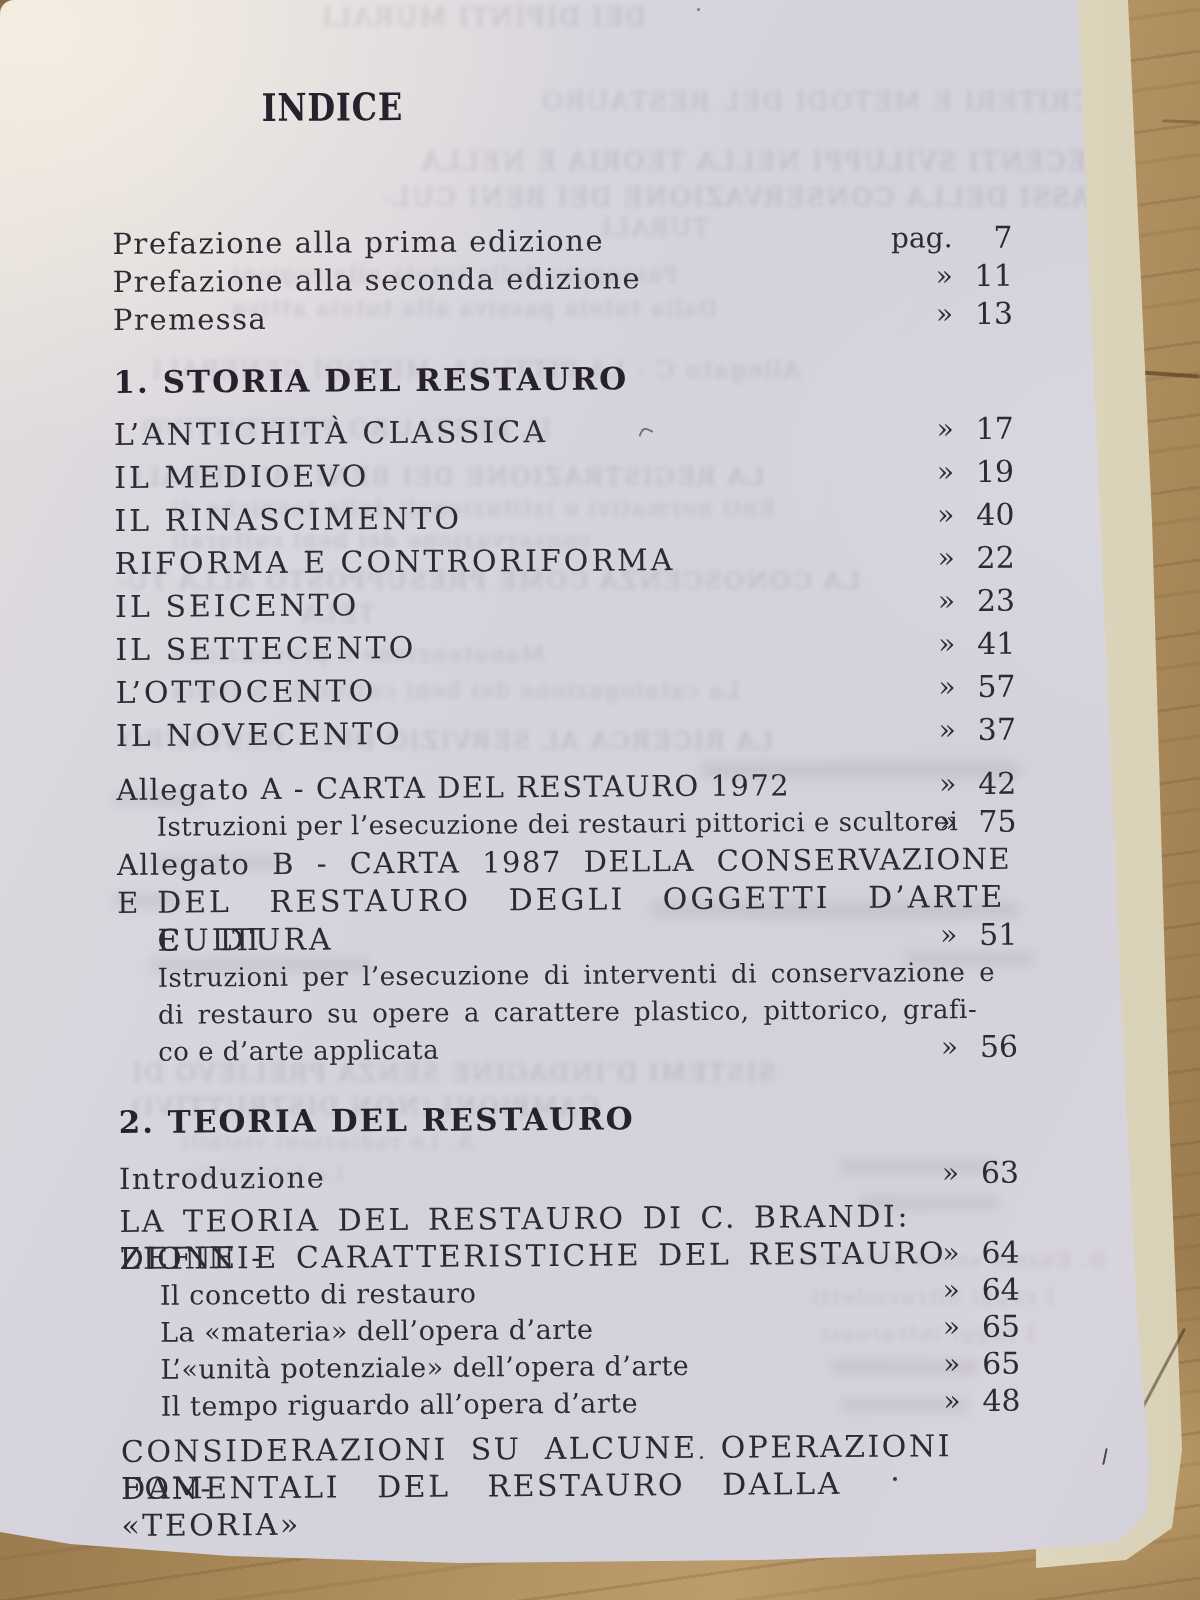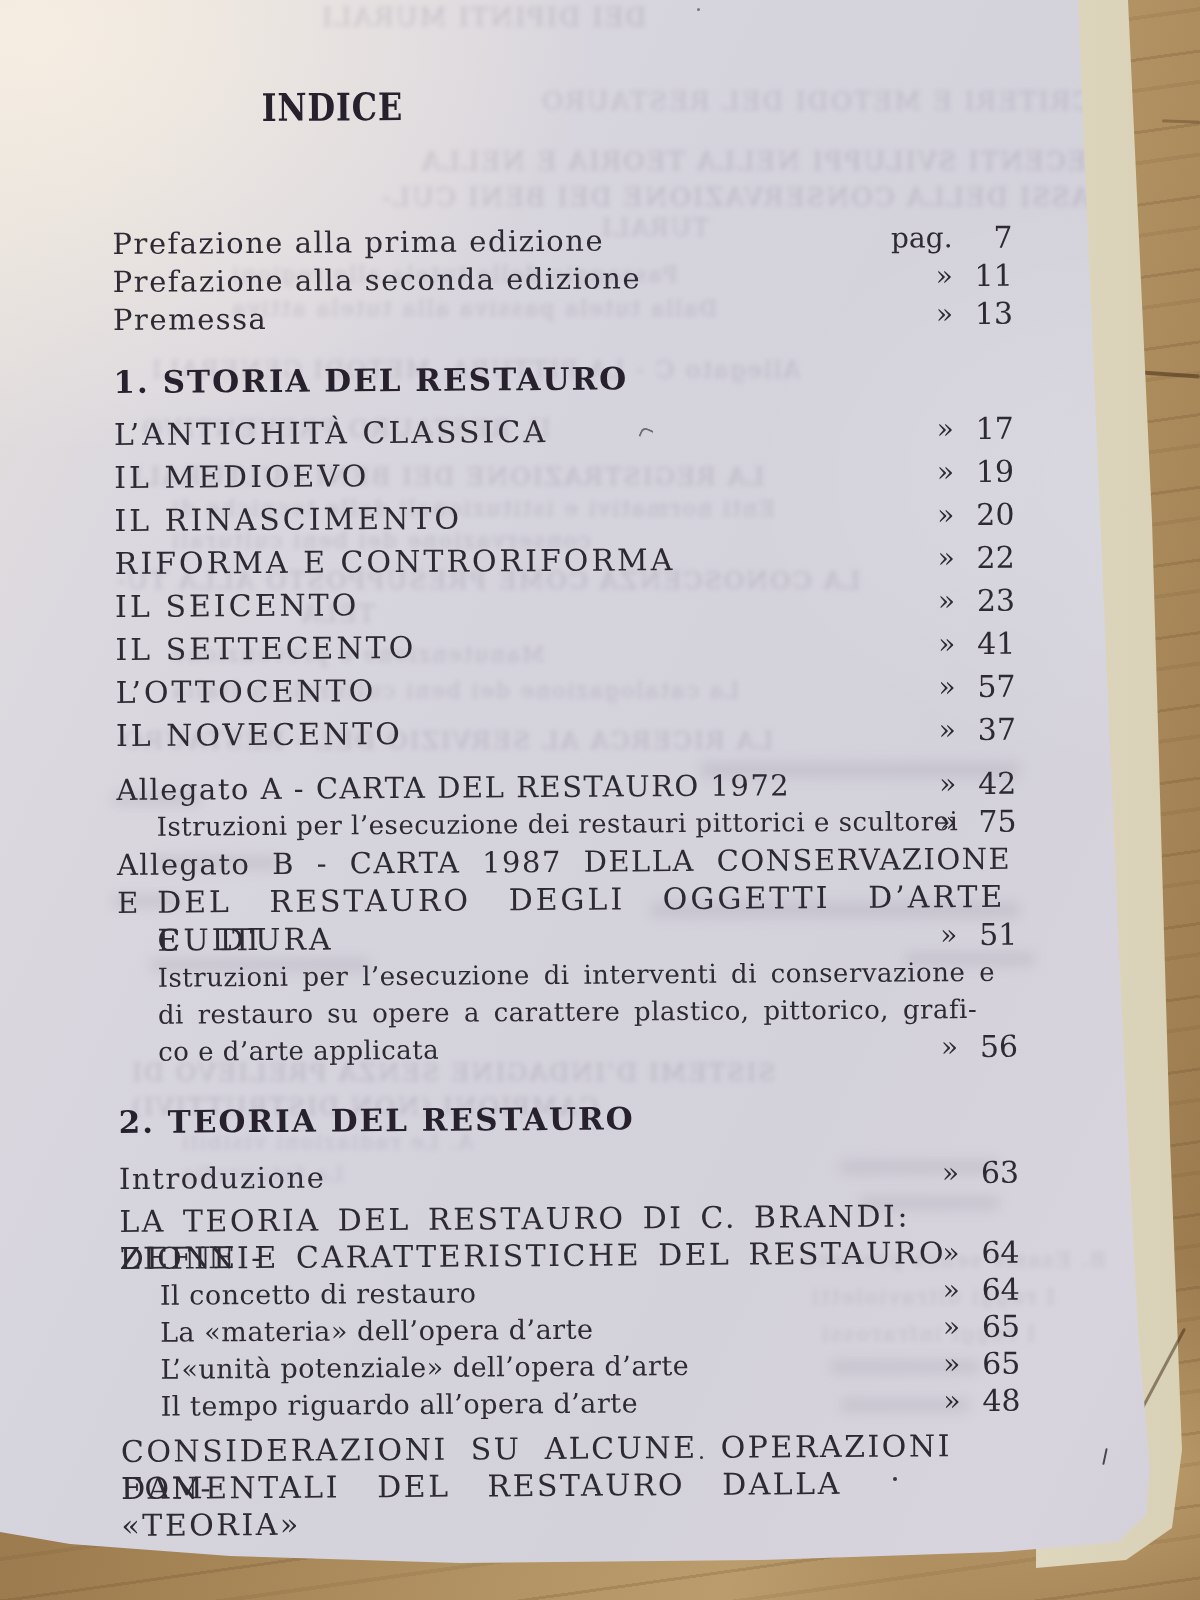--- a/index.html
+++ b/index.html
@@ -24,21 +24,21 @@
     filter:drop-shadow(0 14px 16px rgba(35,20,8,.55)) drop-shadow(6px 2px 6px rgba(35,20,8,.35));}
 
   
   #page{position:absolute;inset:0;
     background:
       radial-gradient(900px 680px at 3% 2%, rgba(246,238,226,.95), rgba(246,238,226,0) 62%),
       radial-gradient(700px 500px at 96% 30%, rgba(255,255,255,.14), rgba(255,255,255,0) 60%),
       linear-gradient(115deg,#e6e0da 0%,#dbd8df 18%,#d5d3dc 40%,#d3d1da 68%,#d8d4dd 88%,#d2cfd8 100%);
     clip-path:polygon(0 0,1078px 0,1092px 330px,1108px 700px,1124px 1060px,1138px 1330px,
       1150px 1470px,1146px 1515px,1118px 1542px,1000px 1552px,760px 1560px,460px 1563px,
-      230px 1556px,70px 1544px,0 1532px);}
+      230px 1556px,70px 1544px,0 1532px);border-radius:14px;}
 
   
   .ghost{position:absolute;white-space:nowrap;transform:scaleX(-1);
     color:rgba(122,115,139,.55);filter:blur(2.6px);letter-spacing:2px;}
   .smudge{position:absolute;background:rgba(128,120,142,.15);filter:blur(6px);border-radius:9px;}
   .speck{position:absolute;background:#3a3540;border-radius:50%;}
   #hair1{position:absolute;left:1104px;top:1448px;width:2px;height:17px;background:#4a4450;
     border-radius:2px;transform:rotate(12deg);}
   #curl1{position:absolute;left:640px;top:428px;width:10px;height:9px;border-top:2px solid #55505e;
     border-left:2px solid #55505e;border-radius:6px 0 0 0;transform:rotate(24deg);opacity:.8;}
@@ -144,21 +144,21 @@
       <div id="sections">
           <div class="sec1">
             <div class="section-heading">1. STORIA DEL RESTAURO</div>
             <div class="entry k-caps first">
               <div class="line caps"><span class="txt">L’ANTICHITÀ CLASSICA</span><span class="pglabel">»</span><span class="pgnum">17</span></div>
             </div>
             <div class="entry k-caps">
               <div class="line caps"><span class="txt">IL MEDIOEVO</span><span class="pglabel">»</span><span class="pgnum">19</span></div>
             </div>
             <div class="entry k-caps">
-              <div class="line caps"><span class="txt">IL RINASCIMENTO</span><span class="pglabel">»</span><span class="pgnum">20</span></div>
+              <div class="line caps"><span class="txt">IL RINASCIMENTO</span><span class="pglabel">»</span><span class="pgnum">40</span></div>
             </div>
             <div class="entry k-caps">
               <div class="line caps"><span class="txt">RIFORMA E CONTRORIFORMA</span><span class="pglabel">»</span><span class="pgnum">22</span></div>
             </div>
             <div class="entry k-caps">
               <div class="line caps"><span class="txt">IL SEICENTO</span><span class="pglabel">»</span><span class="pgnum">23</span></div>
             </div>
             <div class="entry k-caps">
               <div class="line caps"><span class="txt">IL SETTECENTO</span><span class="pglabel">»</span><span class="pgnum">41</span></div>
             </div>

